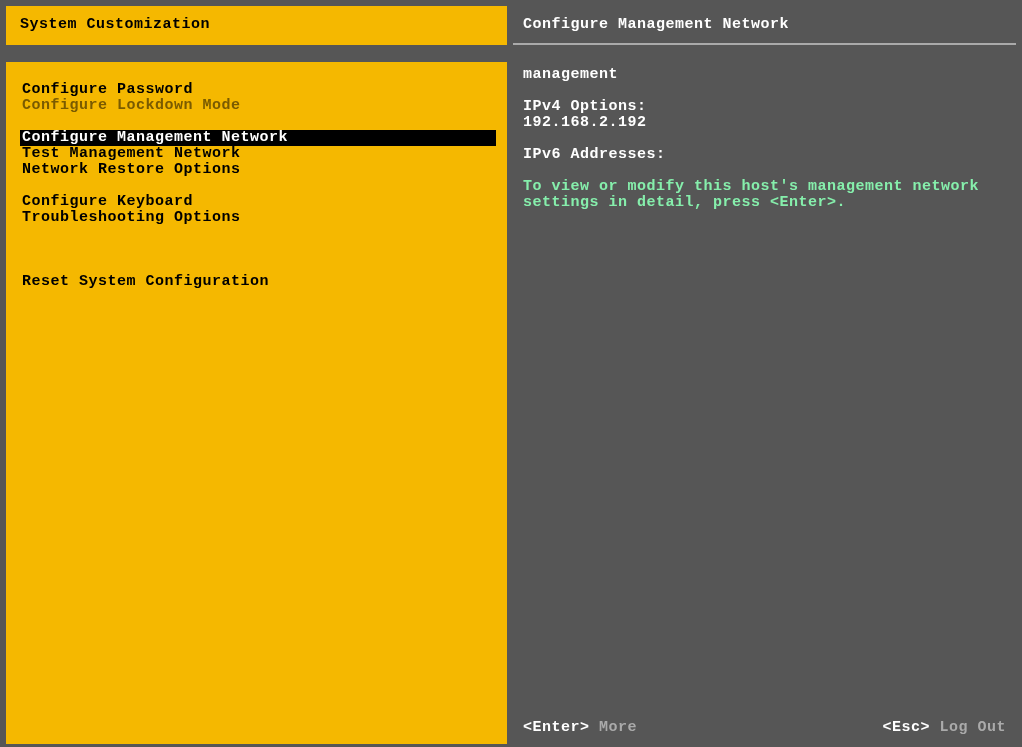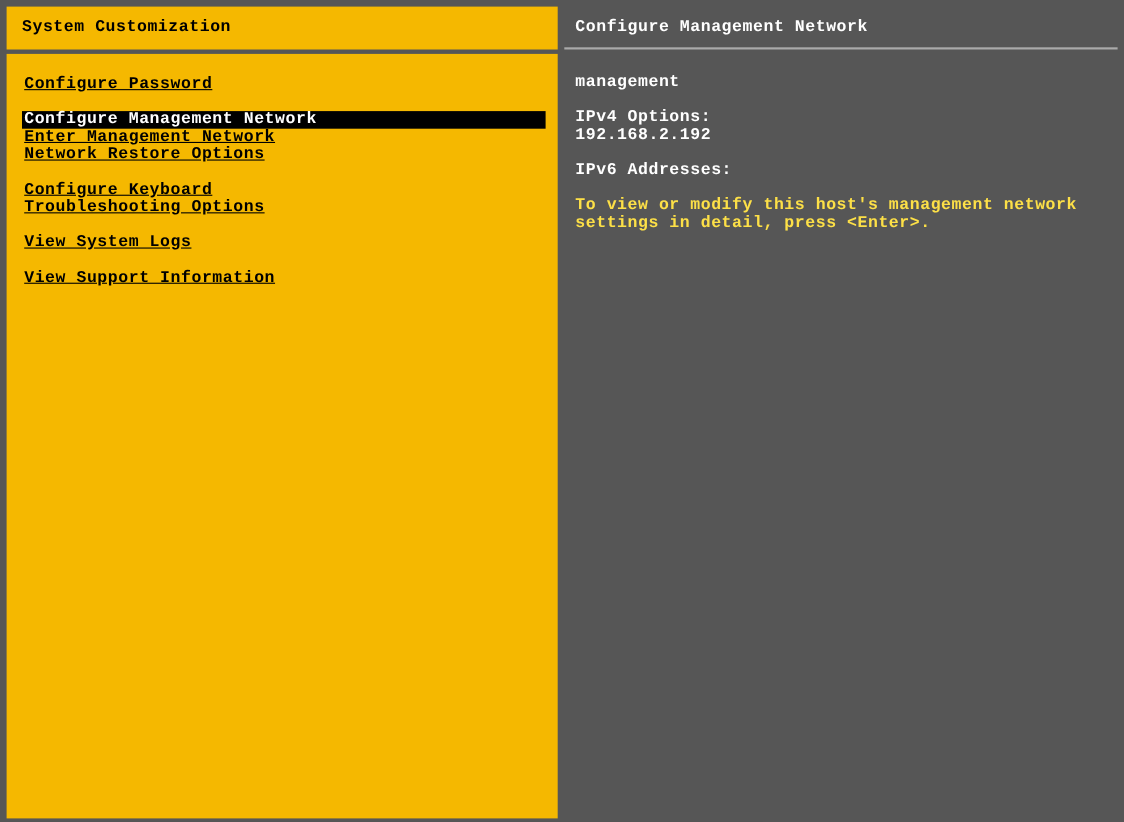--- a/index.html
+++ b/index.html
@@ -31,23 +31,22 @@
     padding: 6px 3px 3px 6px;
   }
   .left-title-bar {
     background: #f5b800;
     color: #000;
     padding: 10px 14px 12px 14px;
   }
   .left-body {
     background: #f5b800;
     flex: 1;
-    margin-top: 4px;
+    margin-top: 17px;
     padding: 20px 14px 14px 14px;
-    text-decoration: underline;
   }
   .menu-item {
     color: #000;
     padding: 0 2px;
     white-space: pre;
     line-height: 16px;
   }
   .menu-item.disabled {
     color: #7a5b00;
   }
@@ -79,21 +78,21 @@
     color: #fff;
   }
   .info-line {
     white-space: pre;
     line-height: 16px;
   }
   .info-spacer {
     height: 16px;
   }
   .hint-text {
-    color: #fde047;
+    color: #86efac;
     line-height: 16px;
   }
   .footer {
     display: flex;
     justify-content: space-between;
     padding: 4px 10px 8px 10px;
   }
   .footer-left, .footer-right {
     line-height: 16px;
   }
@@ -108,44 +107,52 @@
 <body>
 
 <div class="screen">
 
   <div class="left-panel">
     <div class="left-title-bar">
       <span>System Customization</span>
     </div>
     <div class="left-body">
       <div class="menu-item">Configure Password</div>
+      <div class="menu-item disabled">Configure Lockdown Mode</div>
       <div class="menu-spacer"></div>
       <div class="menu-item selected">Configure Management Network</div>
-      <div class="menu-item">Enter Management Network</div>
+      <div class="menu-item">Test Management Network</div>
       <div class="menu-item">Network Restore Options</div>
       <div class="menu-spacer"></div>
       <div class="menu-item">Configure Keyboard</div>
       <div class="menu-item">Troubleshooting Options</div>
       <div class="menu-spacer"></div>
-      <div class="menu-item">View System Logs</div>
       <div class="menu-spacer"></div>
-      <div class="menu-item">View Support Information</div>
       <div class="menu-spacer"></div>
+      <div class="menu-item">Reset System Configuration</div>
     </div>
   </div>
 
   <div class="right-panel">
     <div class="right-title-bar">
       <span>Configure Management Network</span>
     </div>
     <div class="right-body">
       <div class="info-line">management</div>
       <div class="info-spacer"></div>
       <div class="info-line">IPv4 Options:</div>
       <div class="info-line">192.168.2.192</div>
       <div class="info-spacer"></div>
       <div class="info-line">IPv6 Addresses:</div>
       <div class="info-spacer"></div>
       <div class="hint-text">To view or modify this host's management network settings in detail, press &lt;Enter&gt;.</div>
     </div>
+    <div class="footer">
+      <div class="footer-left">
+        <span class="footer-key">&lt;Enter&gt;</span><span class="footer-label"> More</span>
+      </div>
+      <div class="footer-right">
+        <span class="footer-key">&lt;Esc&gt;</span><span class="footer-label"> Log Out</span>
+      </div>
+    </div>
   </div>
 
 </div>
 
 </body></html>

